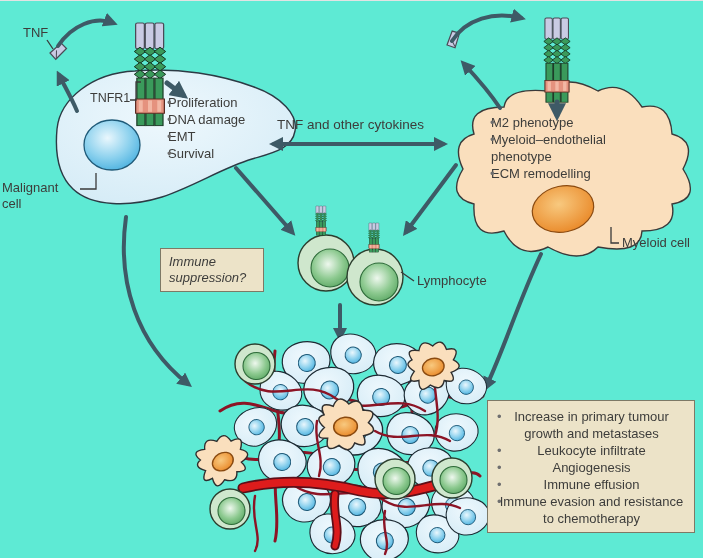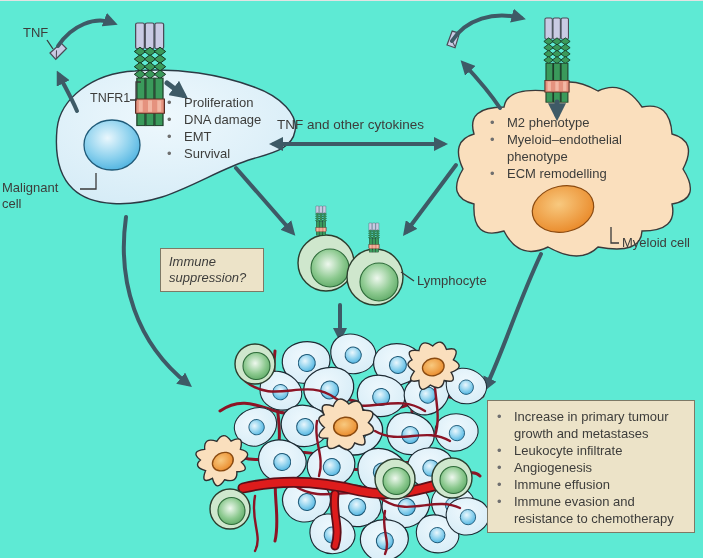--- a/index.html
+++ b/index.html
@@ -10,23 +10,23 @@
   }
   svg.layer{position:absolute;left:0;top:0;}
   .lbl{position:absolute;font-size:13px;line-height:1.25;color:var(--text,#3d3d3b);}
   .lbl-sm{font-size:12.5px;}
   .note{
     position:absolute;background:var(--note-box-fill,#ece3c8);
     border:1.4px solid var(--note-box-border,#7d7966);
     box-sizing:border-box;color:var(--text,#3d3d3b);
   }
   .note-immune{left:160px;top:247px;width:104px;height:44px;padding:5px 8px;font-size:13px;line-height:16px;font-style:italic;}
-  .note-outcomes{left:487px;top:399px;width:208px;height:133px;padding:7px 9px 7px 8px;}
+  .note-outcomes{left:487px;top:399px;width:208px;height:133px;padding:7px 9px 7px 8px;text-align:center;}
   ul.bullets{list-style:none;margin:0;padding:0;font-size:13px;line-height:17px;}
-  ul.bullets li{position:relative;padding-left:18px;}
+  ul.bullets li{position:relative;padding-left:2px;}
   ul.bullets li::before{content:"\2022";position:absolute;left:1px;color:#6f6f6f;}
   .fx-malignant{position:absolute;left:166px;top:93px;width:118px;}
   .fx-myeloid{position:absolute;left:489px;top:113px;width:152px;}
   
   .arr{fill:none;stroke:var(--arrow,#3e5a66);stroke-width:4;stroke-linecap:round;}
   .arrT{fill:none;stroke:var(--arrow,#3e5a66);stroke-width:5;stroke-linecap:round;}
   .ahf{fill:var(--arrow,#3e5a66);}
   .conn{fill:none;stroke:#3a3a3a;stroke-width:1.3;}
   .cell-mal{fill:url(#gCellBody);stroke:#2c3a44;stroke-width:1.4;}
   .nuc-mal{fill:url(#gBlueNuc);stroke:#1f5a78;stroke-width:1.3;}

